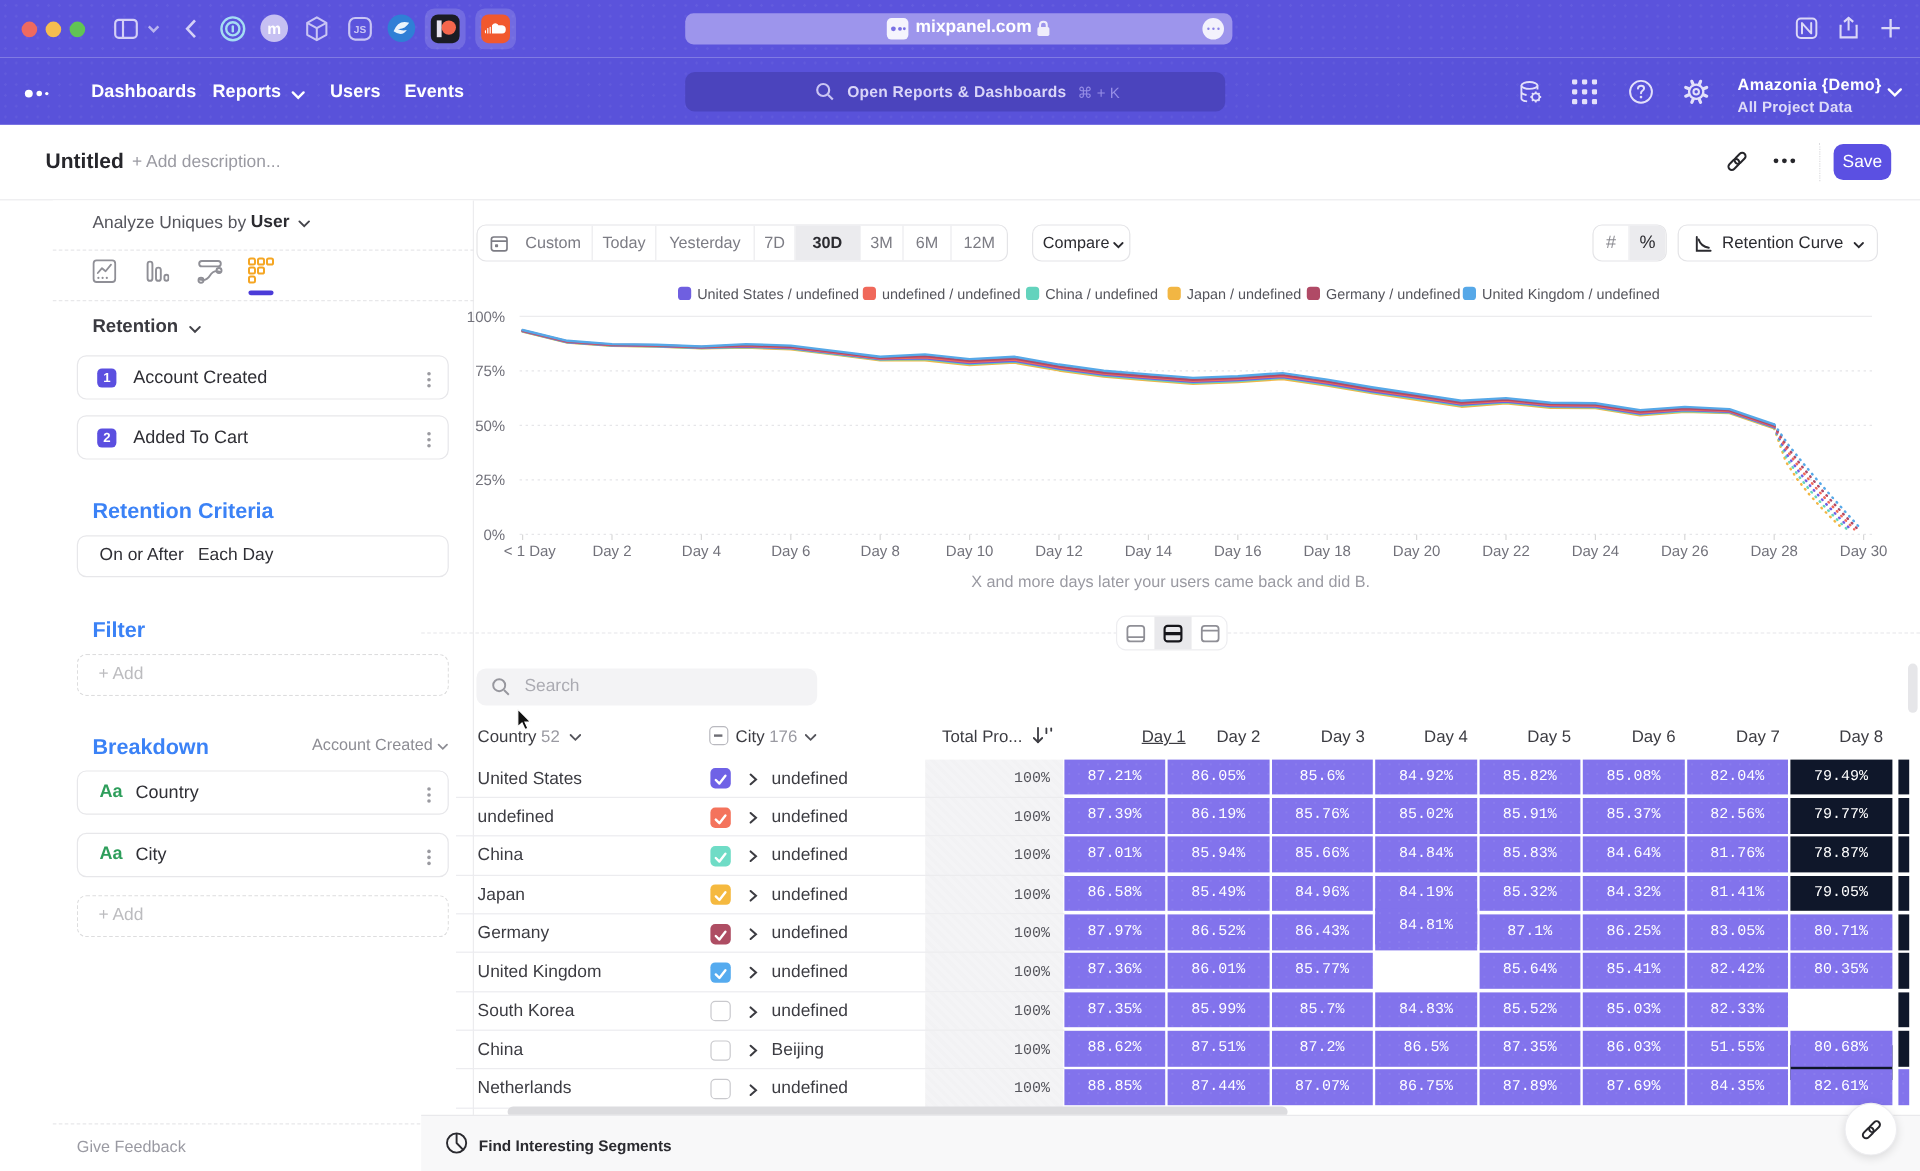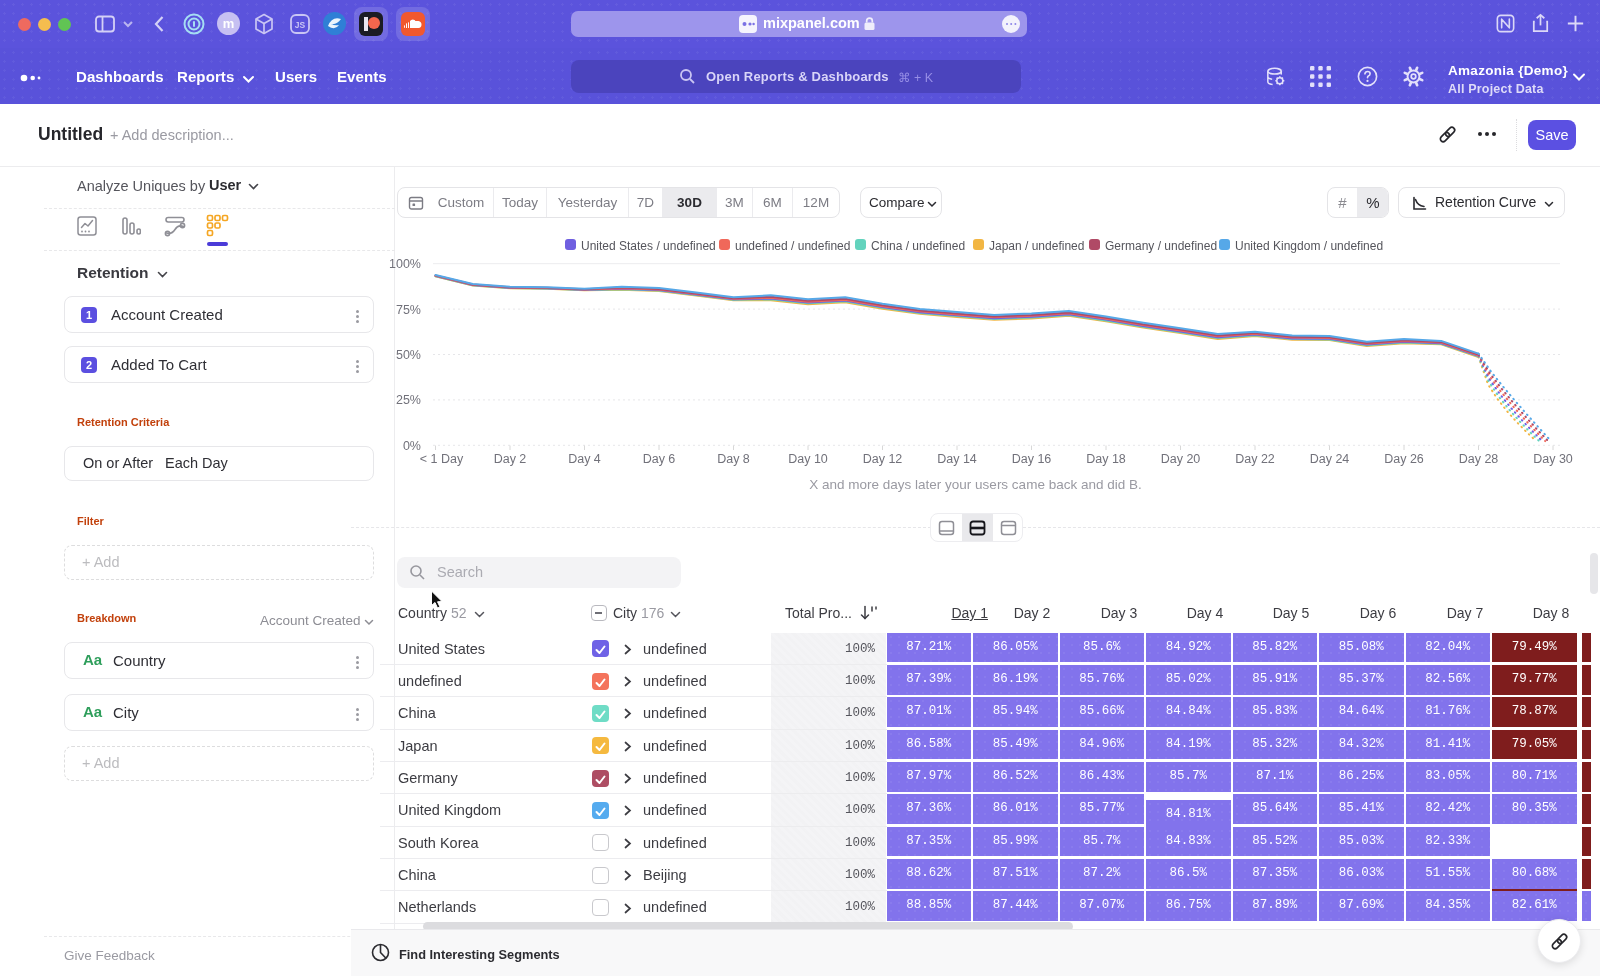--- a/index.html
+++ b/index.html
@@ -14,25 +14,25 @@
   #nav { position:absolute; left:0; top:48px; width:1600px; height:56px; background:#5952da; background-image:radial-gradient(rgba(255,255,255,.05) 1px, transparent 1.2px); background-size:9px 9px; }
   .navlink { position:absolute; top:20px; color:#fff; font-size:15px; font-weight:700; letter-spacing:.1px; }
   
   #subhead { position:absolute; left:0; top:104px; width:1600px; height:63px; background:#fff; border-bottom:1px solid #ececee; }
   
   #sidebar { position:absolute; left:0; top:167px; width:351px; height:809px; background:#fff; border-right:1px solid #ececee;margin-left:44px; }
   .scard { position:absolute; left:20px; width:310px; background:#fff; border:1px solid #e7e7ea; border-radius:8px; }
   .addbox { position:absolute; left:20px; width:310px; height:35px; border:1px dashed #ddddde; border-radius:8px; color:#bcbcbf; font-size:14.5px; line-height:33px; padding-left:17px; }
   .dots3 { position:absolute; right:14px; width:3px; color:#9a9aa0; }
   .dot3 { width:3px; height:3px; border-radius:50%; background:#9a9aa0; margin:2px 0; }
-  .shead { position:absolute; left:33px; font-size:11px; font-weight:700; color:#c2410c; }
+  .shead { position:absolute; left:33px; font-size:18px; font-weight:700; color:#3b82f6; }
   .seg2 { height:29px; line-height:29px; font-size:13.5px; color:#7c7c84; text-align:center; border-right:1px solid #ebebee; white-space:nowrap; box-sizing:border-box; }
   
   .pcell { position:absolute; background:#8273ec; background-image:radial-gradient(rgba(255,255,255,.06) 1px, transparent 1.2px); background-size:8px 8px; color:#fff; font-family:"Liberation Mono",monospace; font-size:12.5px; text-align:center; }
-  .pcell.lt { background:#7f1d1d; }
+  .pcell.lt { background:#0f172a; }
   .rowlabel { position:absolute; left:398px; font-size:14.5px; color:#3c3c42; }
   .ckb { position:absolute; left:592px; width:17px; height:17px; border-radius:4px; }
   .ckb svg { position:absolute; left:2px; top:3px; }
   .city { position:absolute; left:643px; font-size:14.5px; color:#3c3c42; }
   .totalc { position:absolute; left:771px; width:115px; background:#f4f4f6;background-image:repeating-linear-gradient(45deg,rgba(0,0,0,.006) 0 3px,rgba(255,255,255,.01) 3px 6px); color:#55555c; font-family:"Liberation Mono",monospace; font-size:12.5px; text-align:right; padding-right:11px; border-bottom:1px solid #ececee; }
 </style>
 </head>
 <body>
 <div id="page">
 
@@ -577,21 +577,21 @@
       </svg>
     </div>
 <svg class="abs" style="left:624px;top:805.4px;" width="8" height="11" viewBox="0 0 8 11" fill="none" stroke="#3c3c42" stroke-width="1.7" stroke-linecap="round">
       <polyline points="1.5,1.5 6,5.5 1.5,9.5"></polyline>
     </svg>
 <div class="city" style="top:802.2px;">undefined</div>
 <div class="totalc" style="top:794.2px;height:32.35px;line-height:32.35px;">100%</div>
 <div class="pcell" style="left:886.5px;top:794.2px;width:84.5px;height:29.85px;line-height:29.85px;">87.36%</div>
 <div class="pcell" style="left:973.0px;top:794.2px;width:84.5px;height:29.85px;line-height:29.85px;">86.01%</div>
 <div class="pcell" style="left:1059.5px;top:794.2px;width:84.5px;height:29.85px;line-height:29.85px;">85.77%</div>
-<div class="pcell" style="left:1146.0px;top:800px;width:84.5px;height:29.85px;line-height:29.85px;">84.81%</div>
+<div class="pcell" style="left:1146.0px;top:757px;width:84.5px;height:29.85px;line-height:29.85px;">84.81%</div>
 <div class="pcell" style="left:1232.5px;top:794.2px;width:84.5px;height:29.85px;line-height:29.85px;">85.64%</div>
 <div class="pcell" style="left:1319.0px;top:794.2px;width:84.5px;height:29.85px;line-height:29.85px;">85.41%</div>
 <div class="pcell" style="left:1405.5px;top:794.2px;width:84.5px;height:29.85px;line-height:29.85px;">82.42%</div>
 <div class="pcell" style="left:1492.0px;top:794.2px;width:84.5px;height:29.85px;line-height:29.85px;">80.35%</div>
 <div class="pcell lt" style="left:1581.5px;top:794.2px;width:9px;height:29.85px;"></div>
 <div class="abs" style="left:380px;top:826.6px;width:506.5px;height:32.35px;border-bottom:1px solid #ececef;"></div>
 <div class="rowlabel" style="top:834.6px;">South Korea</div>
 <div class="ckb" style="top:834.3px;background:#fff;border:1.5px solid #c9c9cd;"></div>
 <svg class="abs" style="left:624px;top:837.8px;" width="8" height="11" viewBox="0 0 8 11" fill="none" stroke="#3c3c42" stroke-width="1.7" stroke-linecap="round">
       <polyline points="1.5,1.5 6,5.5 1.5,9.5"></polyline>

